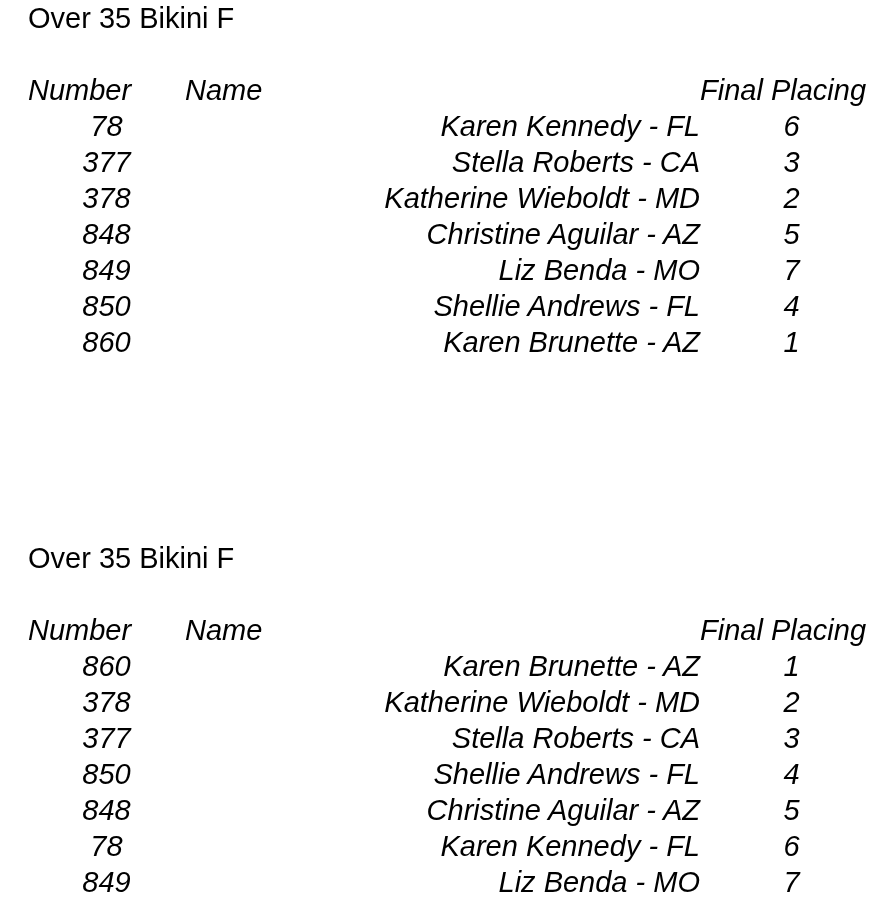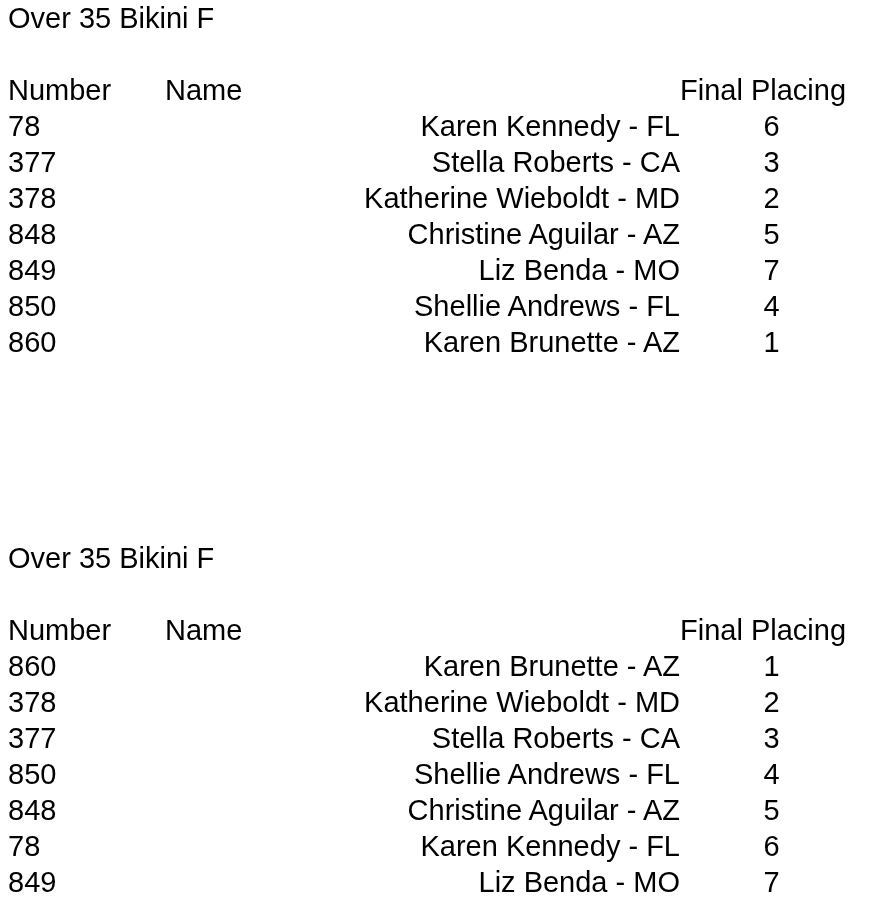--- a/index.html
+++ b/index.html
@@ -12,20 +12,21 @@
     height: 900px;
     overflow: hidden;
     color: #000000;
     font-family: "Liberation Sans", "DejaVu Sans", sans-serif;
     font-size: 29px;
     line-height: 36px;
   }
   .page {
     padding-left: 8px;
     padding-top: 0;
+    margin-left: 20px;
   }
   .section-title {
     margin: 0 0 36px 0;           
     font-size: 29px;
     line-height: 36px;
     font-weight: 400;
     white-space: nowrap;
   }
   .section--second {
     margin-top: 180px;            
@@ -40,28 +41,29 @@
   table.results td {
     padding: 0;
     margin: 0;
     font-size: 29px;
     line-height: 36px;
     height: 36px;
     font-weight: 400;
     white-space: nowrap;
     overflow: visible;
     vertical-align: top;
+    font-style: italic;
   }
   col.col-number  { width: 157px; }
   col.col-name    { width: 515px; }
   col.col-placing { width: 183px; }
 
   th.h-number, th.h-name, th.h-placing { text-align: left; }
 
-  td.cell-number  { padding-right: 33px; } 
+  td.cell-number  { text-align: center; padding-right: 33px; } 
   td.cell-name    { text-align: right; }
   td.cell-placing { text-align: center; padding-right: 8px; }  
 </style>
 </head>
 <body>
 
 <div class="page">
 
   <section class="section">
     <h2 class="section-title">Over 35 Bikini F</h2>

